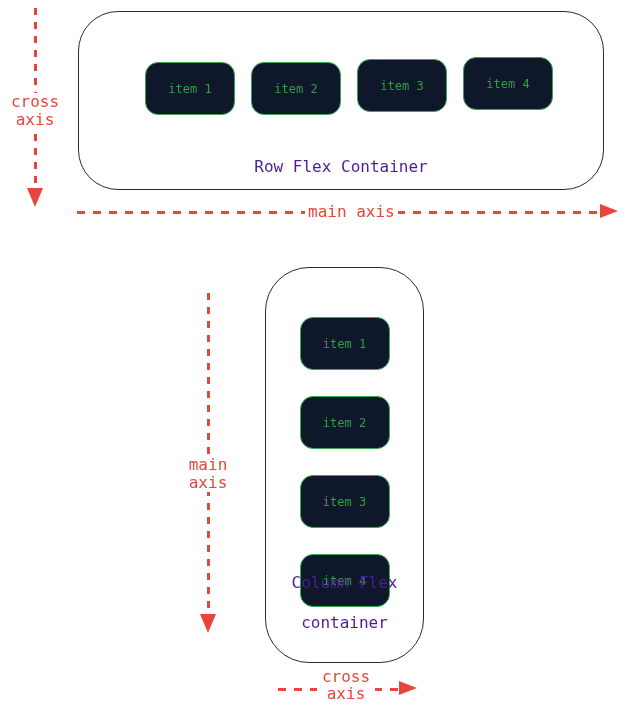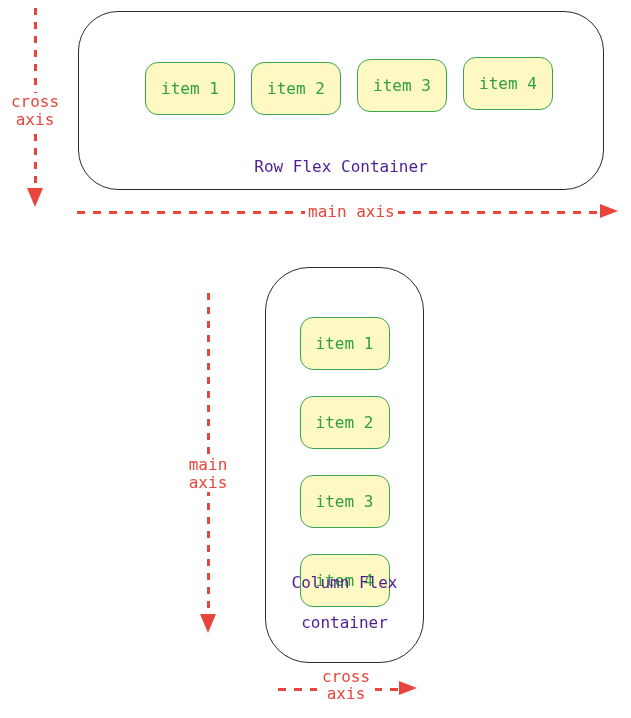--- a/index.html
+++ b/index.html
@@ -21,21 +21,21 @@
     font-size:16px; line-height:20px; color:#4c1d95; white-space:pre-line;
   }
   #row-container .container-label { bottom:12px; }
   #col-container .container-label { bottom:9px; }
 
   
   .flex-item {
     width:90px; height:53px; box-sizing:border-box;
     border:1.5px solid #3ca452; border-radius:13px;
     display:flex; align-items:center; justify-content:center;
-    color:#2f9e44; font-size:16px; background:#fef9c3;
+    color:#2f9e44; font-size:12px; background:#0f172a;
   }
   #row-items { position:absolute; left:66px; top:50px; display:flex; gap:16px; }
   #row-items .flex-item:nth-child(3) { transform:translateY(-3px); }
   #row-items .flex-item:nth-child(4) { transform:translateY(-5px); }
   #col-items { position:absolute; left:0; right:0; top:49px;
                display:flex; flex-direction:column; align-items:center; gap:26px; }
 
   
   .h-dash { position:absolute; height:2.6px;
     background:repeating-linear-gradient(to right,#e8463c 0 8px,transparent 8px 16px); }

